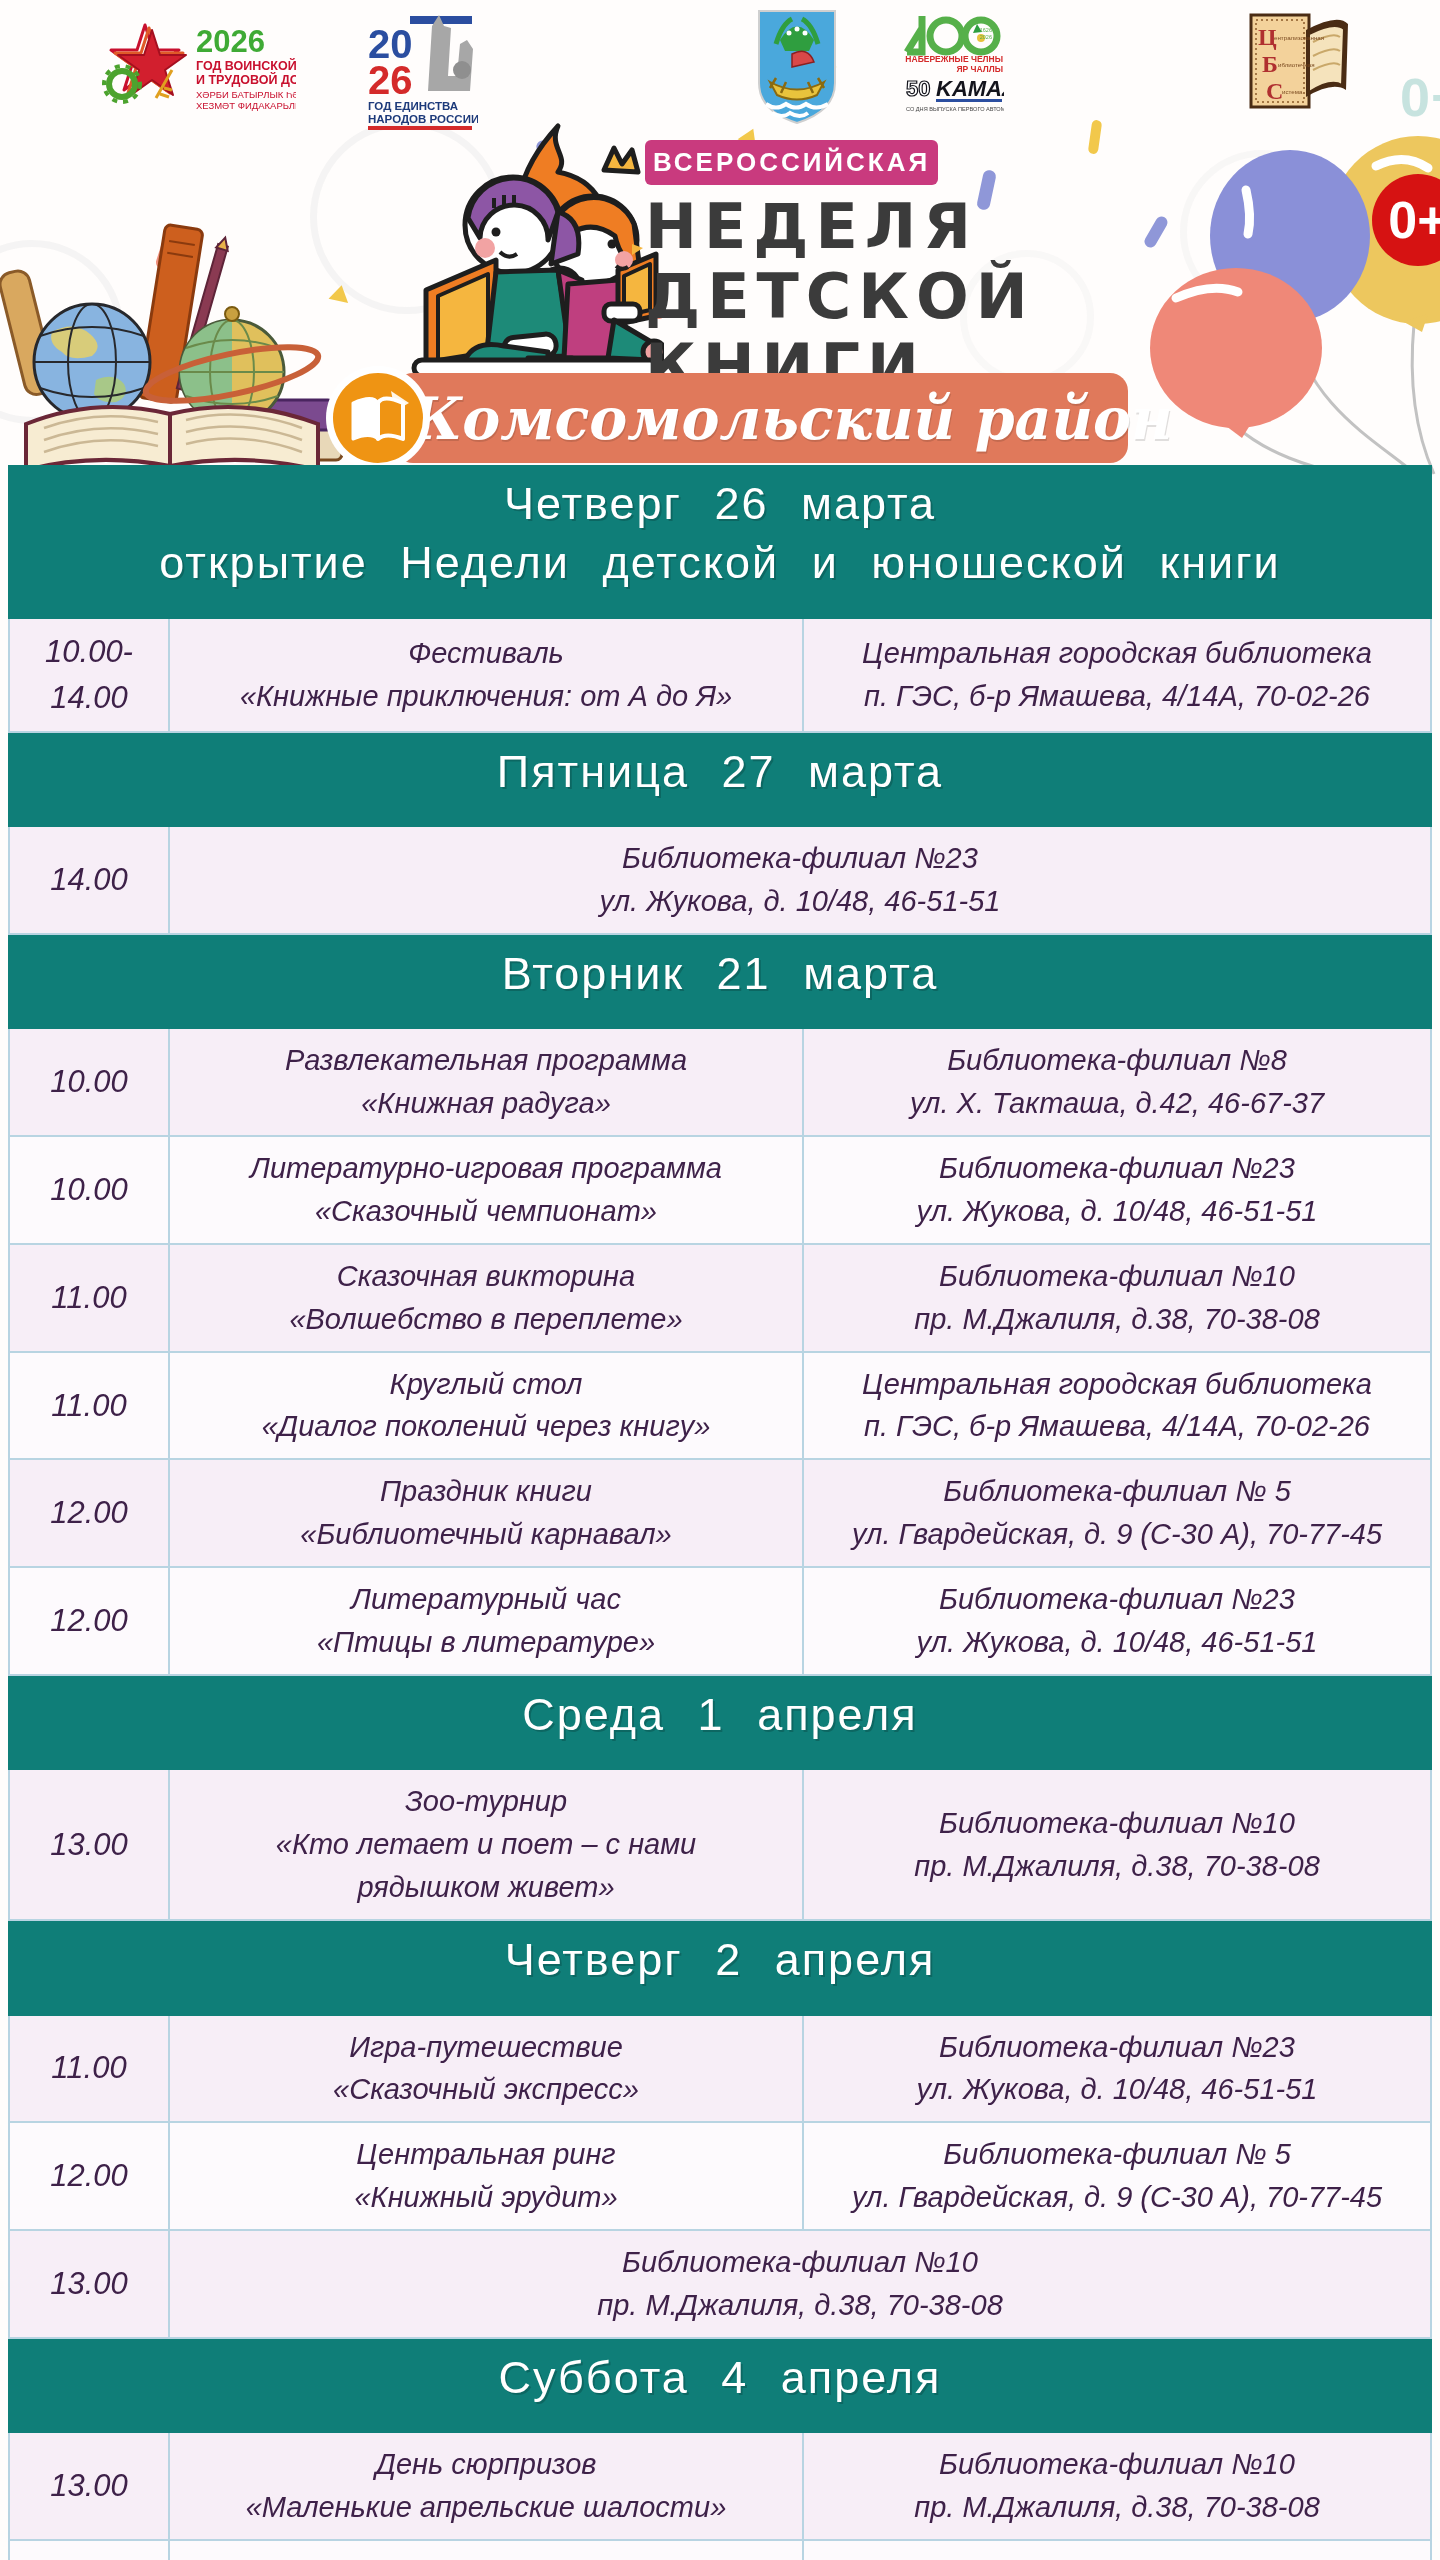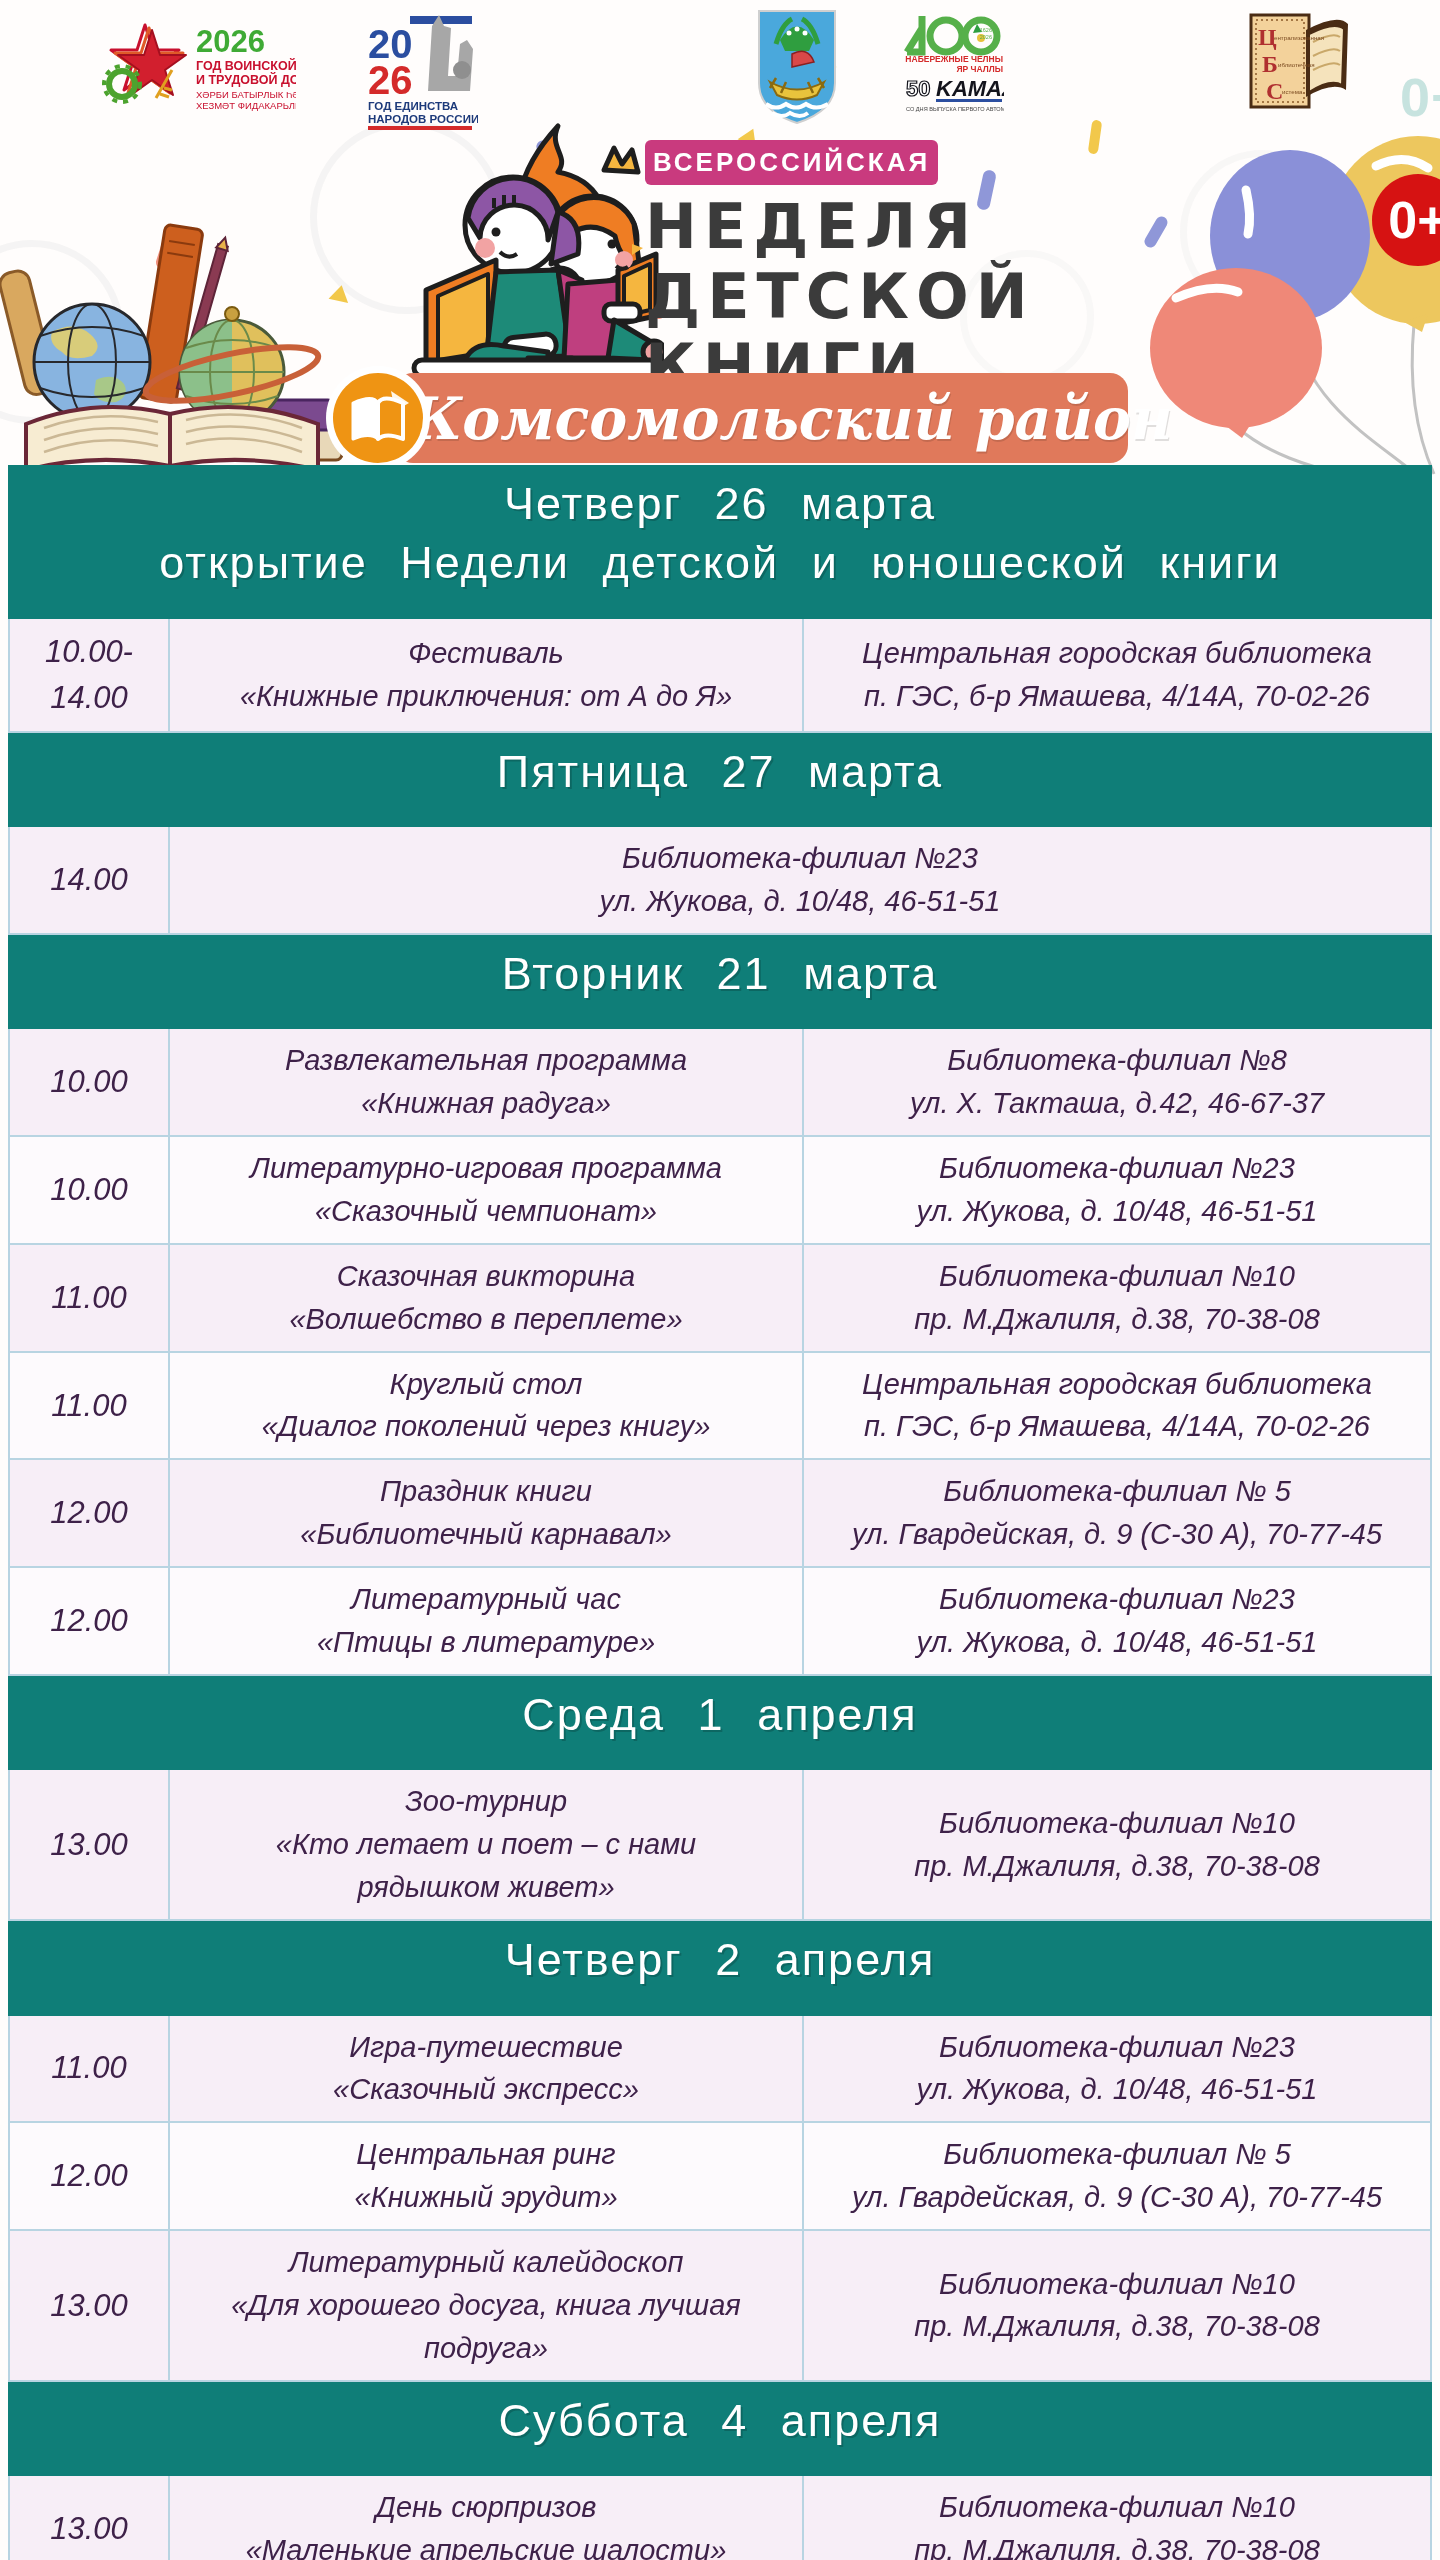--- a/index.html
+++ b/index.html
@@ -390,23 +390,20 @@
   <div class="row">
     <div class="cell time">12.00</div>
     <div class="cell event">Центральная ринг
 «Книжный эрудит»</div>
     <div class="cell loc">Библиотека-филиал № 5
 ул. Гвардейская, д. 9 (С-30 А), 70-77-45</div>
   </div>
 
   <div class="row">
     <div class="cell time">13.00</div>
-    <div class="cell event">Литературный калейдоскоп
-«Для хорошего досуга, книга лучшая
-подруга»</div>
     <div class="cell loc">Библиотека-филиал №10
 пр. М.Джалиля, д.38,  70-38-08</div>
   </div>
 </div>
   </section>
 
   <section class="day">
     <div class="day-header">Суббота 4 апреля</div>
     <div class="day-rows">
   <div class="row">

